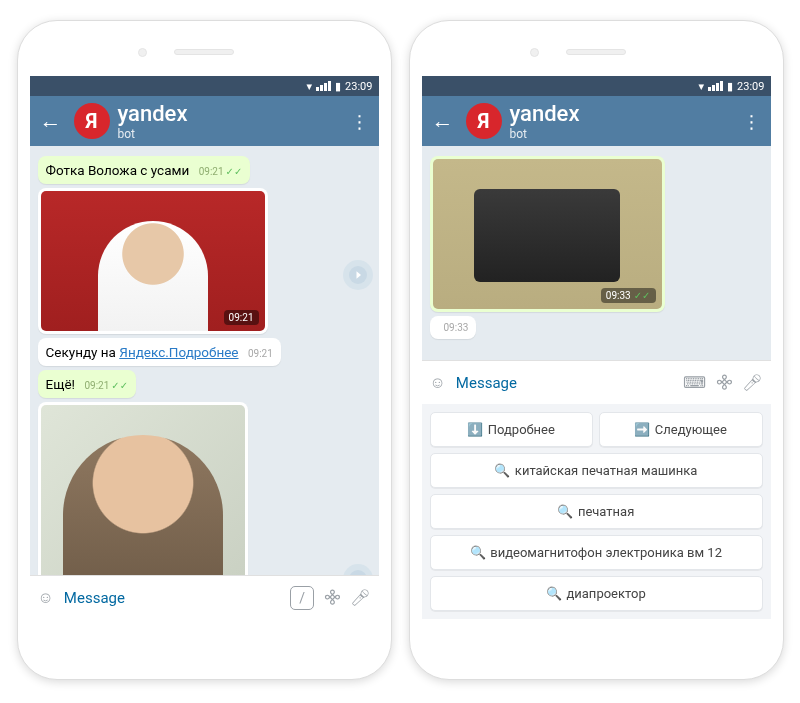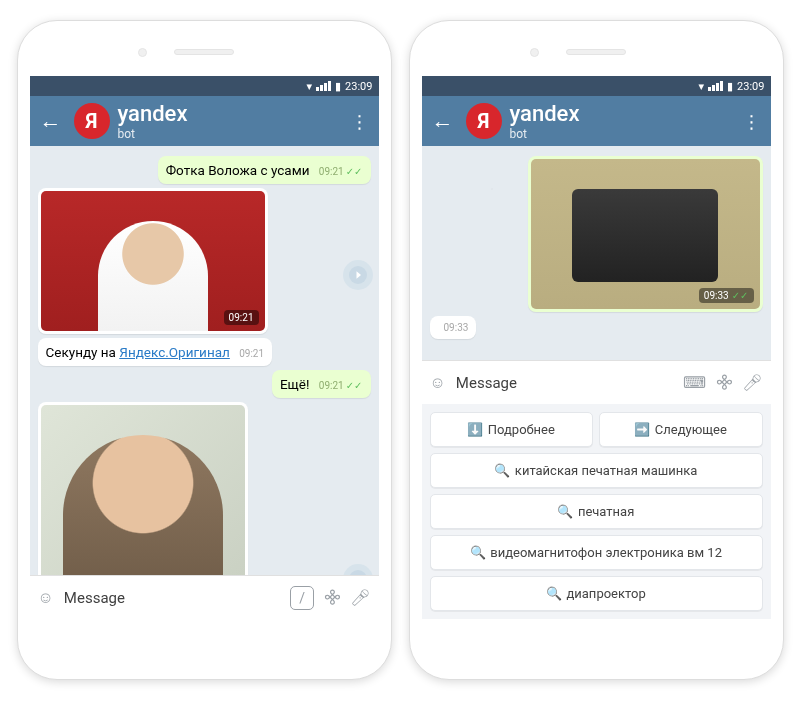--- a/index.html
+++ b/index.html
@@ -13,37 +13,37 @@
   .sig span{width:3px;background:#fff}
   .header{height:50px;background:#517da2;color:#fff;display:flex;align-items:center;padding:0 6px}
   .back{width:30px;font-size:22px;cursor:pointer;text-align:center}
   .avatar{width:36px;height:36px;border-radius:50%;background:#d8262c;display:flex;align-items:center;justify-content:center;color:#fff;font-weight:bold;font-size:20px;margin:0 8px}
   .title-block{flex:1;line-height:1.2}
   .chat-name{font-size:22px;font-weight:500}
   .chat-sub{font-size:12px;opacity:.85}
   .more{width:26px;font-size:18px;text-align:center;cursor:pointer}
   .chat{flex:1;overflow:hidden;padding:6px 8px;background:#e5ebf0;background-image:radial-gradient(circle at 20% 20%, rgba(0,0,0,.02) 1px, transparent 1px),radial-gradient(circle at 60% 50%, rgba(0,0,0,.02) 1px, transparent 1px);position:relative}
   .row{display:flex;margin:4px 0;align-items:flex-end}
-  .row.out{justify-content:flex-end}
+  .row.out{justify-content:flex-start}
   .bubble{max-width:88%;border-radius:8px;padding:6px 8px;font-size:13.5px;position:relative;box-shadow:0 1px 1px rgba(0,0,0,.08)}
   .out .bubble{background:#eaffd1}
   .in .bubble{background:#fff}
   .meta{font-size:10px;color:#8fae70;margin-left:6px;display:inline-flex;align-items:center;gap:2px}
   .in .meta{color:#a8a8a8}
   .checks{color:#5fbf5f}
   .img-msg{padding:3px;border-radius:8px;overflow:hidden;width:220px}
   .img-msg.out{background:#eaffd1}
   .img-msg.in{background:#fff}
   .img-ph{width:100%;border-radius:5px;position:relative;overflow:hidden}
   .fwd{position:absolute;right:-2px;bottom:44px;width:30px;height:30px;border-radius:50%;background:#d7e3eb;display:flex;align-items:center;justify-content:center;color:#fff}
   .fwd svg{width:18px;height:18px}
   .ts-badge{position:absolute;right:6px;bottom:6px;background:rgba(0,0,0,.45);color:#fff;font-size:10px;padding:2px 5px;border-radius:4px;display:inline-flex;gap:3px}
   .link{color:#2a7bc7;text-decoration:underline}
   .inputbar{height:44px;background:#fff;display:flex;align-items:center;padding:0 8px;gap:10px;border-top:1px solid #e0e0e0}
-  .inputbar .ph{flex:1;color:#404040;font-size:15px}
+  .inputbar .ph{flex:1;color:#0369a1;font-size:15px}
   .icon{color:#9aa0a6;cursor:pointer}
   .kbd{background:#f2f4f7;padding:8px;display:flex;flex-direction:column;gap:6px}
   .kbd-row{display:flex;gap:6px}
   .kbtn{flex:1;background:#fff;border:1px solid #e3e6ea;border-radius:5px;padding:9px 4px;font-size:13px;text-align:center;box-shadow:0 1px 0 rgba(0,0,0,.05);cursor:pointer;display:flex;align-items:center;justify-content:center;gap:4px;color:#444}
   .kbtn .ki{font-size:13px}
   
   .portrait1{height:140px;background:linear-gradient(#b82828,#a01f1f)}
   .portrait1::after{content:"";position:absolute;left:50%;bottom:0;transform:translateX(-50%);width:110px;height:110px;background:radial-gradient(circle at 50% 30%, #e7c8a8 32%, transparent 33%),linear-gradient(#fff,#f2f2f2);border-radius:50% 50% 0 0}
   .portrait2{height:190px;background:linear-gradient(135deg,#dfe5d8,#c9d0c2);position:relative}
   .portrait2::after{content:"";position:absolute;left:50%;bottom:0;transform:translateX(-50%);width:160px;height:160px;background:radial-gradient(circle at 50% 30%, #e7c2a0 36%, transparent 37%),linear-gradient(#8f7860,#6f5c48);border-radius:50% 50% 0 0}
@@ -99,21 +99,21 @@
         <div class="fwd">
           <svg viewBox="0 0 24 24" fill="#9db5c8">
               <circle cx="12" cy="12" r="12" fill="#c9d9e5"></circle>
               <path d="M10 7l6 5-6 5z" fill="#fff"></path>
             </svg>
         </div>
       </div>
 
       <div class="row in">
         <div class="bubble">
-          <span>Секунду на </span><span class="link">Яндекс.Оригинал</span>
+          <span>Секунду на </span><span class="link">Яндекс.Подробнее</span>
           <span class="meta">
               <span>09:21</span>
             </span>
         </div>
       </div>
 
       <div class="row out">
         <div class="bubble">
           <span>Ещё!</span>
           <span class="meta">

